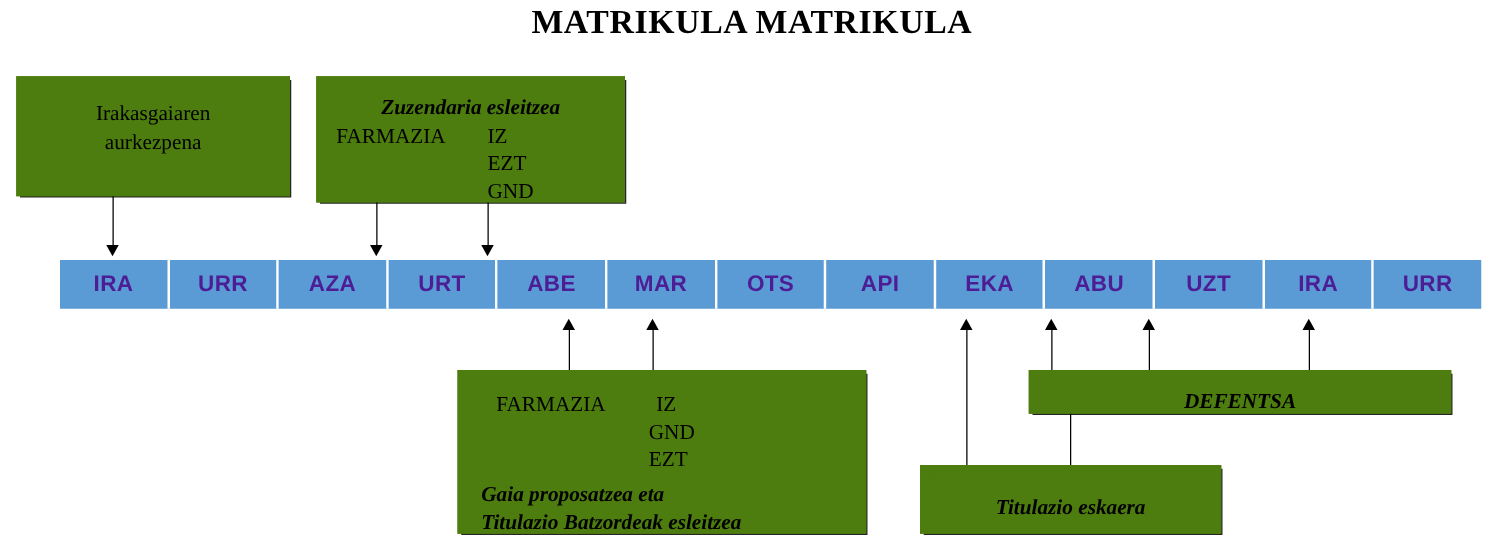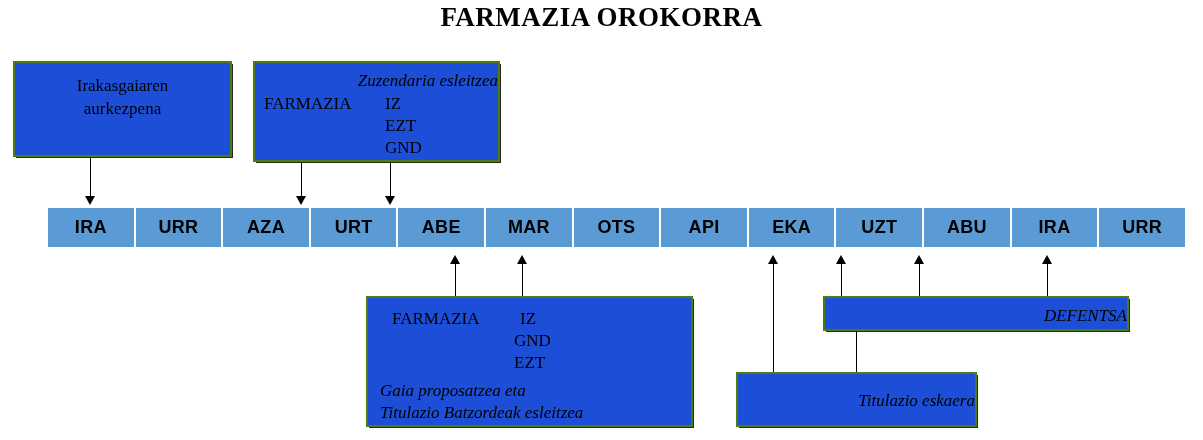--- a/index.html
+++ b/index.html
@@ -30,33 +30,33 @@
     font-weight: bold;
     font-size: 27px;
     letter-spacing: 0.5px;
     white-space: nowrap;
   }
 
   
   .box {
     position: absolute;
     box-sizing: border-box;
-    background: #1d4ed8;
-    border: 2px solid #4d7c0f;
+    background: #4d7c0f;
+    border: 7px solid #4d7c0f;
     box-shadow: 2px 2px 0 -1px rgba(0,0,0,0.85);
   }
 
   .box-line {
     font-family: "Liberation Serif", serif;
     font-size: 17px;
     line-height: 1.33;
     white-space: nowrap;
   }
   .centered { text-align: center; }
-  .italic  { font-style: italic; font-weight: normal; text-align: right; }
+  .italic  { font-style: italic; font-weight: bold; }
 
   
   #box-intro { left: 13px; top: 61px; width: 219px; height: 96px; }
   #box-intro .l1 { position: absolute; left: 0; top: 12px;  width: 100%; }
   #box-intro .l2 { position: absolute; left: 0; top: 35px;  width: 100%; }
   #box-intro .l3 { position: absolute; left: 0; top: 62px;  width: 100%; font-weight: bold; }
 
   
   #box-zuzendaria { left: 253px; top: 61px; width: 247px; height: 101px; }
   #box-zuzendaria .hdr  { position: absolute; left: 0;   top: 7px;  width: 100%; }
@@ -68,40 +68,40 @@
   
   #box-farmazia-proposal { left: 366px; top: 296px; width: 327px; height: 131px; }
   #box-farmazia-proposal .farm { position: absolute; left: 24px;  top: 10px; }
   #box-farmazia-proposal .c1   { position: absolute; left: 152px; top: 10px; }
   #box-farmazia-proposal .c2   { position: absolute; left: 146px; top: 32px; }
   #box-farmazia-proposal .c3   { position: absolute; left: 146px; top: 54px; }
   #box-farmazia-proposal .i1   { position: absolute; left: 12px;  top: 82px; }
   #box-farmazia-proposal .i2   { position: absolute; left: 12px;  top: 104px; }
 
   
-  #box-defentsa { left: 823px; top: 296px; width: 306px; height: 35px; }
+  #box-defentsa { left: 823px; top: 296px; width: 338px; height: 35px; }
   #box-defentsa .lbl { position: absolute; left: 0; top: 7px; width: 100%; }
 
   
   #box-defentsa-eskaera { left: 736px; top: 372px; width: 241px; height: 55px; }
   #box-defentsa-eskaera .lbl { position: absolute; left: 0; top: 16px; width: 100%; }
 
   
   #month-bar {
     position: absolute;
     left: 48px;
     top: 208px;
     width: 1137px;
     height: 39px;
     display: flex;
   }
   .month-cell {
     flex: 1 1 0;
     background: #5B9BD5;
-    color: #000000;
+    color: #4c1d95;
     font-family: "Liberation Sans", sans-serif;
     font-weight: bold;
     font-size: 18px;
     display: flex;
     align-items: center;
     justify-content: center;
     border-right: 2px solid #ffffff;
     box-sizing: border-box;
     letter-spacing: 0.3px;
   }
@@ -121,21 +121,21 @@
     border-right: 5px solid transparent;
   }
   .arrow-down { border-top: 9px solid #000000; }
   .arrow-up   { border-bottom: 9px solid #000000; }
 </style>
 </head>
 <body>
 
 <div id="canvas">
 
-  <div class="title">FARMAZIA OROKORRA</div>
+  <div class="title">MATRIKULA MATRIKULA</div>
 
   <div class="box" id="box-intro">
     <div class="box-line centered l1">Irakasgaiaren</div>
     <div class="box-line centered l2">aurkezpena</div>
   </div>
 
   <div class="box" id="box-zuzendaria">
     <div class="box-line centered italic hdr">Zuzendaria esleitzea</div>
     <div class="box-line farm">FARMAZIA</div>
     <div class="box-line c1">IZ</div>
@@ -155,22 +155,22 @@
   <div id="month-bar">
     <div class="month-cell">IRA</div>
     <div class="month-cell">URR</div>
     <div class="month-cell">AZA</div>
     <div class="month-cell">URT</div>
     <div class="month-cell">ABE</div>
     <div class="month-cell">MAR</div>
     <div class="month-cell">OTS</div>
     <div class="month-cell">API</div>
     <div class="month-cell">EKA</div>
+    <div class="month-cell">ABU</div>
     <div class="month-cell">UZT</div>
-    <div class="month-cell">ABU</div>
     <div class="month-cell">IRA</div>
     <div class="month-cell">URR</div>
   </div>
 
   <div class="vline" style="left:455px; top:264px; height:32px;"></div>
   <div class="arrowhead arrow-up" style="left:450px; top:255px;"></div>
 
   <div class="vline" style="left:522px; top:264px; height:32px;"></div>
   <div class="arrowhead arrow-up" style="left:517px; top:255px;"></div>
 

